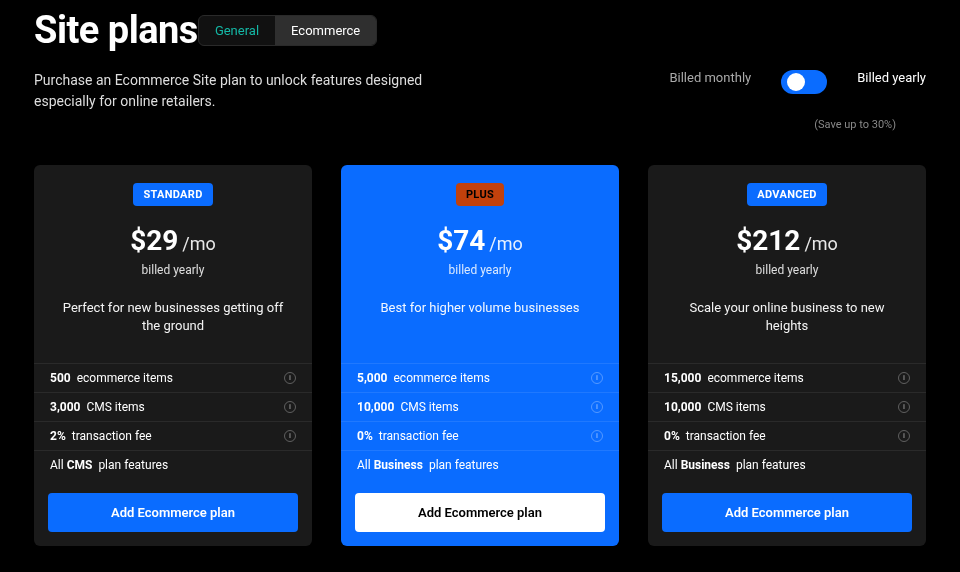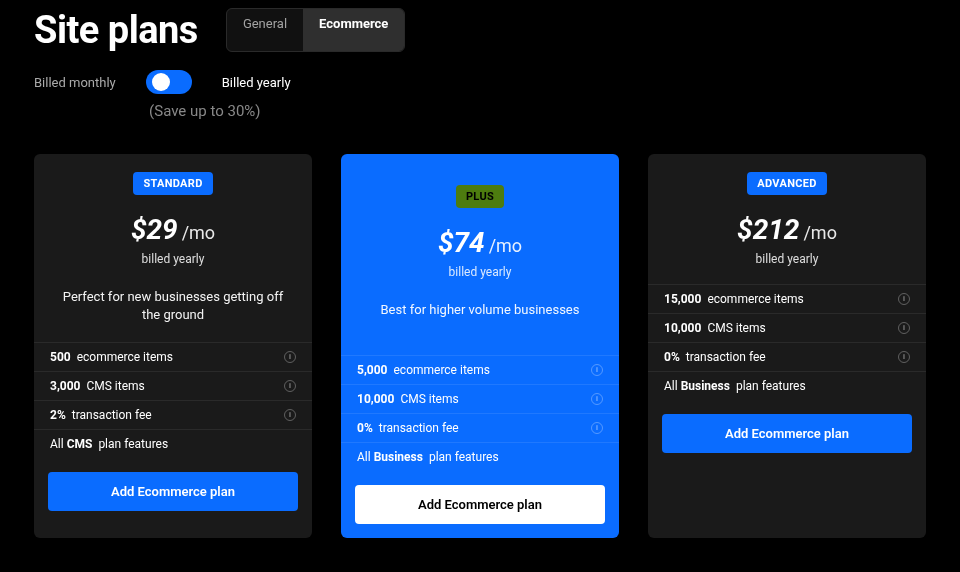--- a/index.html
+++ b/index.html
@@ -1,43 +1,43 @@
 <!DOCTYPE html>
 <html><head>
 <meta charset="utf-8">
 <style>
   * { box-sizing: border-box; margin: 0; padding: 0; }
   html, body { width: 960px; height: 572px; background: #000; color: #fff; font-family: -apple-system, BlinkMacSystemFont, "Segoe UI", Roboto, Helvetica, Arial, sans-serif; overflow: hidden; }
   .page { padding: 8px 34px 0 34px; }
-  .header-row { display: flex; gap: 28px; }
+  .header-row { display: flex; align-items: center; }
   .title { font-size: 38px; font-weight: 700; letter-spacing: -0.5px; }
   .tabgroup { display: flex; background: #111; border: 1px solid #2a2a2a; border-radius: 6px; overflow: hidden; }
-  .tab { padding: 7px 16px; font-size: 13px; color: #a3a3a3; cursor: pointer; }
-  .tab.active { background: #2f2f2f; color: #fff; font-weight: 700; }
+  .tab { padding: 7px 16px; font-size: 13px; color: #14b8a6; cursor: pointer; }
+  .tab.active { background: #2f2f2f; color: #fff; font-weight: 400; }
   .subhead { display: flex; justify-content: space-between; margin-top: 18px; }
   .desc { font-size: 14px; color: #ddd; max-width: 420px; line-height: 1.5; }
   .billing { text-align: right; }
-  .billing-row { display: flex; align-items: center; gap: 30px; justify-content: flex-end; }
+  .billing-row { display: flex; align-items: flex-start; gap: 30px; justify-content: flex-end; }
   .billing-label { font-size: 13px; color: #aaa; }
   .billing-label.active { color: #fff; }
   .toggle { width: 46px; height: 24px; background: #0a6cff; border-radius: 12px; position: relative; cursor: pointer; }
   .toggle-knob { width: 18px; height: 18px; background: #fff; border-radius: 50%; position: absolute; top: 3px; left: 6px; }
-  .save { font-size: 15px; color: #888; margin-top: 8px; margin-right: 30px; text-align: right; }
+  .save { font-size: 11px; color: #888; margin-top: 24px; margin-right: 30px; text-align: right; }
   .cards { display: flex; gap: 29px; margin-top: 34px; justify-content: flex-end; }
   .card { flex: 1; max-width: 290px; background: #1a1a1a; border-radius: 6px; padding: 18px 0 14px 0; display: flex; flex-direction: column; align-items: center; }
   .card.featured { background: #0a6cff; }
   .badge { font-size: 11px; font-weight: 700; padding: 5px 10px; border-radius: 4px; letter-spacing: 0.3px; }
   .badge.blue { background: #0a6cff; color: #fff; }
-  .badge.white { background: #4d7c0f; color: #000; margin-top: 13px; }
+  .badge.white { background: #c2410c; color: #000; }
   .price-row { margin-top: 18px; display: flex; align-items: baseline; gap: 4px; }
-  .price { font-size: 28px; font-weight: 700; font-style: italic; }
+  .price { font-size: 28px; font-weight: 700; }
   .per { font-size: 18px; opacity: 0.9; }
   .billed { font-size: 12px; margin-top: 6px; opacity: 0.85; }
   .tagline { font-size: 13px; text-align: center; margin-top: 22px; padding: 0 26px; line-height: 1.4; min-height: 36px; opacity: 0.95; }
-  .features { width: 100%; margin-top: 18px; }
+  .features { width: 100%; margin-top: 28px; }
   .feat { display: flex; align-items: center; justify-content: space-between; font-size: 12px; padding: 7px 16px; border-top: 1px solid rgba(255,255,255,0.09); }
   .card:not(.featured) .feat { border-top-color: #2a2a2a; }
   .feat b { font-weight: 700; margin-right: 3px; }
   .info-icon { width: 12px; height: 12px; border: 1px solid rgba(255,255,255,0.5); border-radius: 50%; display: inline-flex; align-items: center; justify-content: center; font-size: 8px; line-height: 1; opacity: 0.6; }
   .cta { margin: 14px 14px 0 14px; align-self: stretch; text-align: center; padding: 12px 0; font-size: 13px; font-weight: 600; border-radius: 4px; cursor: pointer; }
   .cta.blue { background: #0a6cff; color: #fff; }
   .cta.white { background: #fff; color: #000; }
   .footnote { text-align: center; font-size: 13px; color: #ccc; margin-top: 20px; }
 </style>
 </head>
@@ -46,20 +46,21 @@
 <div class="page">
   <div class="header-row">
     <h1 class="title">Site plans</h1>
     <div class="tabgroup">
       <div class="tab">General</div>
       <div class="tab active">Ecommerce</div>
     </div>
   </div>
 
   <div class="subhead">
+    <p class="desc">Purchase an Ecommerce Site plan to unlock features designed especially for online retailers.</p>
     <div class="billing">
       <div class="billing-row">
         <span class="billing-label">Billed monthly</span>
         <div class="toggle">
           <div class="toggle-knob"></div>
         </div>
         <span class="billing-label active">Billed yearly</span>
       </div>
       <div class="save">(Save up to 30%)</div>
     </div>
@@ -123,20 +124,21 @@
       <div class="cta white">Add Ecommerce plan</div>
     </div>
 
     <div class="card">
       <span class="badge blue">ADVANCED</span>
       <div class="price-row">
         <span class="price">$212</span>
         <span class="per">/mo</span>
       </div>
       <div class="billed">billed yearly</div>
+      <div class="tagline">Scale your online business to new heights</div>
       <div class="features">
         <div class="feat">
             <span><b>15,000</b> <span>ecommerce items</span></span>
             <span class="info-icon">i</span>
           </div>
         <div class="feat">
             <span><b>10,000</b> <span>CMS items</span></span>
             <span class="info-icon">i</span>
           </div>
         <div class="feat">

